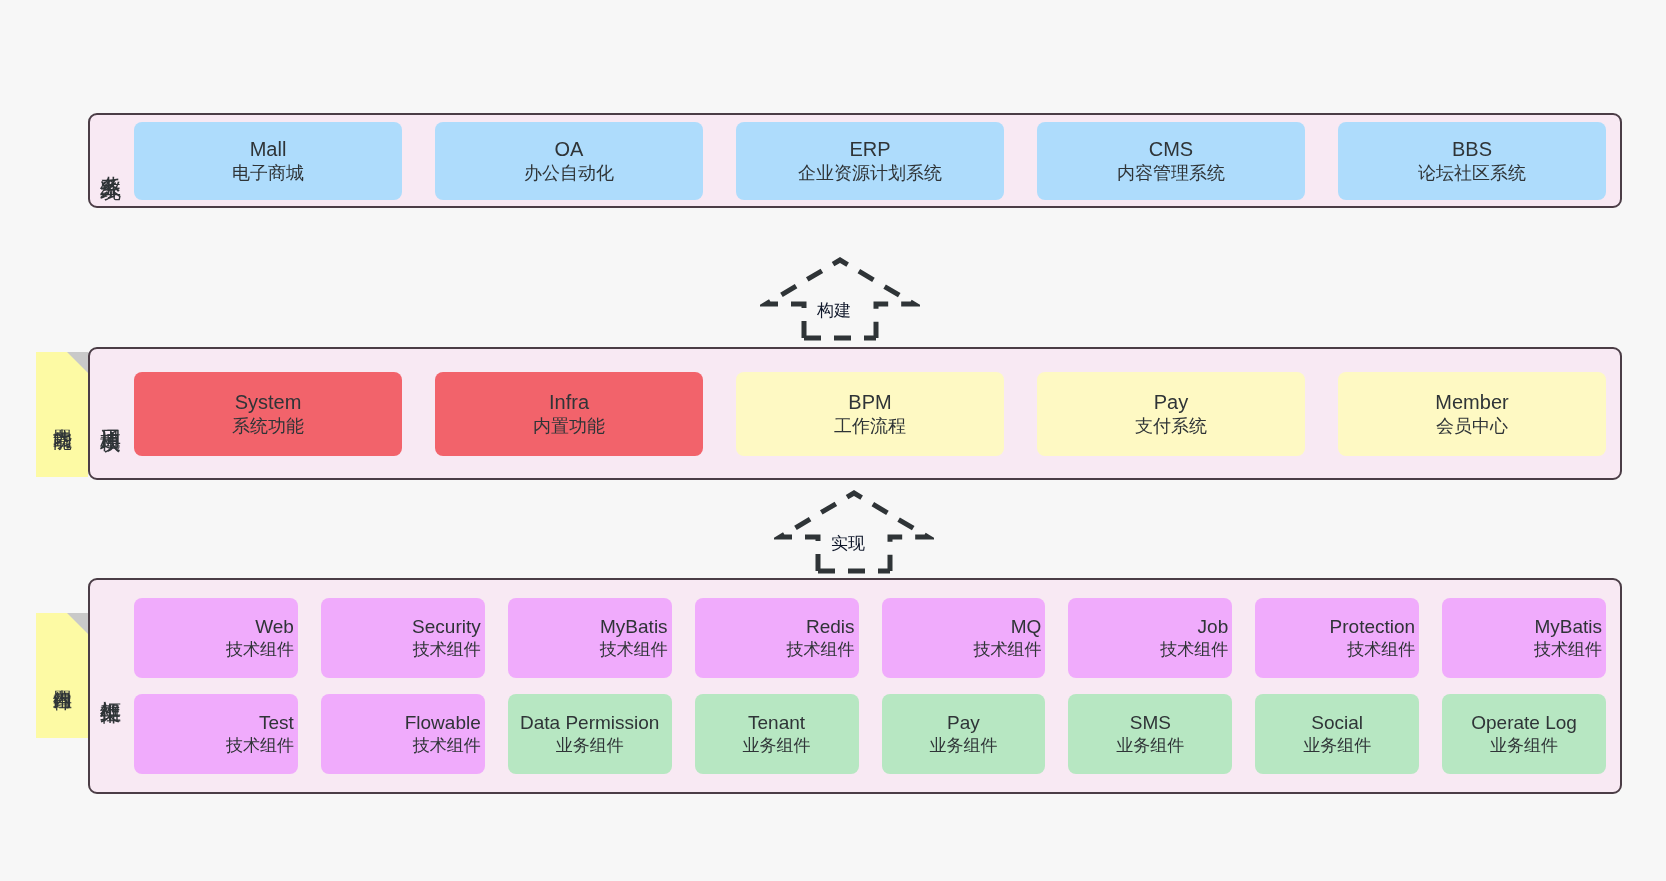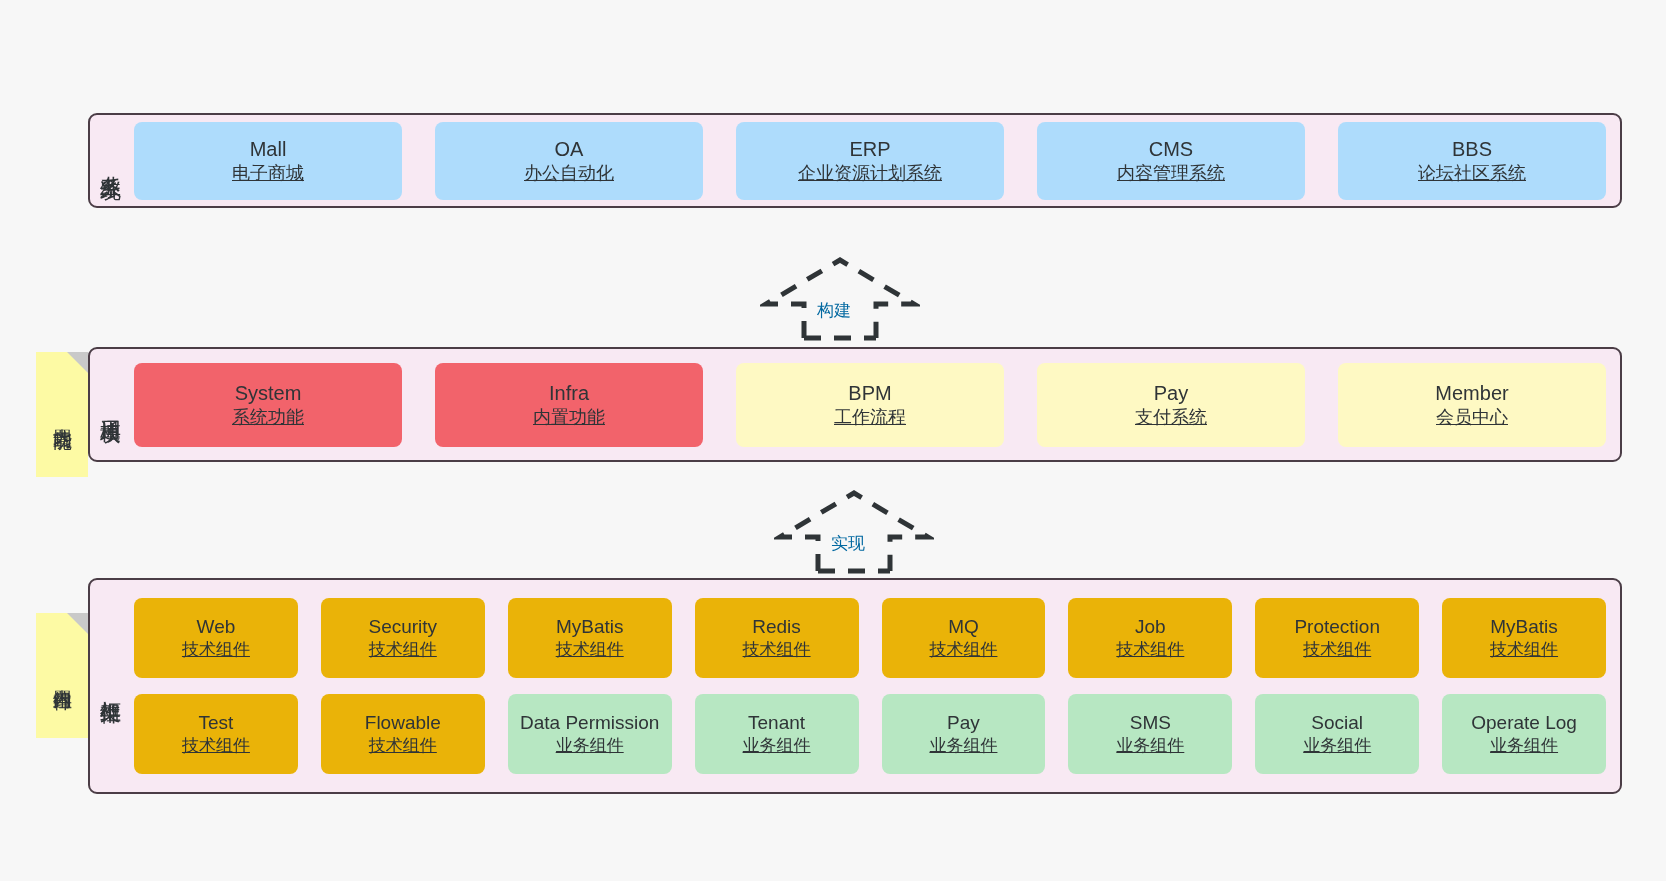--- a/index.html
+++ b/index.html
@@ -65,26 +65,26 @@
     border-radius:8px;
     display:flex;
     flex-direction:column;
     align-items:center;
     justify-content:center;
     text-align:center;
     line-height:1.3;
     padding:6px 4px;
   }
   .card .t1{font-size:20px;}
-  .card .t2{font-size:18px;text-decoration:underline;}
+  .card .t2{font-size:18px;}
 
   .card.blue{background:#aedcfc;height:78px;}
   .card.red{background:#f2636b;height:84px;}
   .card.pink{background:#fef9c3;height:84px;}
-  .card.green{background:#eab308;height:80px;}
+  .card.green{background:#f0abfc;height:80px;align-items:flex-end;}
   .card.lgreen{background:#b7e7c2;height:80px;text-align:right;}
 
   .row-sm{gap:23px;}
   .row-sm .card .t1{font-size:19px;}
   .row-sm .card .t2{font-size:17px;}
 
   
   .note{
     position:absolute;
     box-sizing:border-box;
@@ -115,21 +115,21 @@
     width:160px;height:98px;
     z-index:2;
   }
   .arrow svg{display:block;width:160px;height:98px;}
   .arrow .alabel{
     position:absolute;
     left:0;right:12px;
     top:44px;
     text-align:center;
     font-size:17px;
-    color:#0369a1;
+    color:#0f172a;
     background:#f7f7f7;
     padding:1px 0;
     width:42px;
     margin:0 auto;
   }
 </style>
 </head>
 <body>
 
 <div class="canvas">
@@ -170,21 +170,21 @@
       <path d="M 44 84 L 116 84" fill="none" stroke="#2f3437" stroke-width="5" stroke-dasharray="17 13"></path>
     </svg>
     <div class="alabel">构建</div>
   </div>
 
   <div class="note" style="left:36px;top:352px;height:125px;">
     <span class="fold"></span>
     <span>内置功能</span>
   </div>
 
-  <div class="layer" style="left:88px;top:347px;width:1534px;height:115px;">
+  <div class="layer" style="left:88px;top:347px;width:1534px;height:133px;">
     <div class="layer-title">通用模块</div>
     <div class="layer-body">
       <div class="row">
 
         <div class="card red">
           <div class="t1">System</div>
           <div class="t2">系统功能</div>
         </div>
         <div class="card red">
           <div class="t1">Infra</div>

